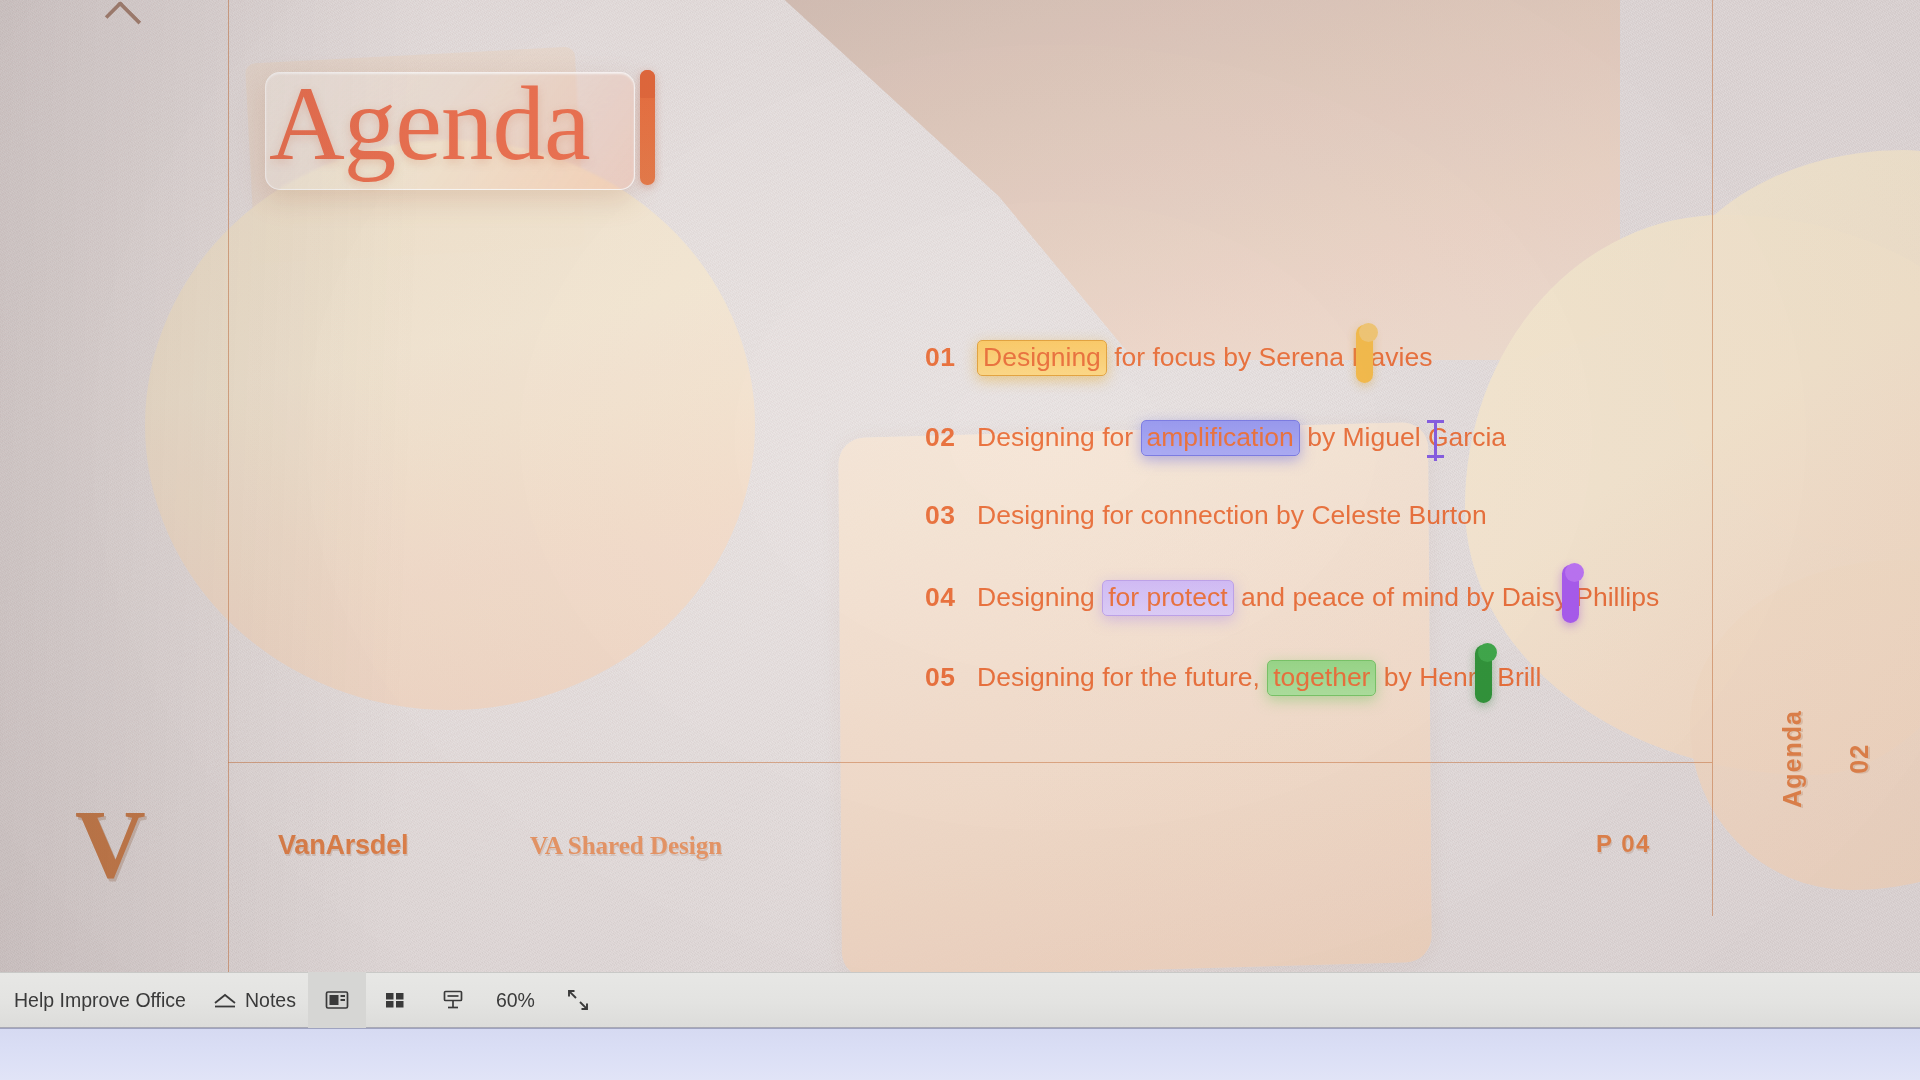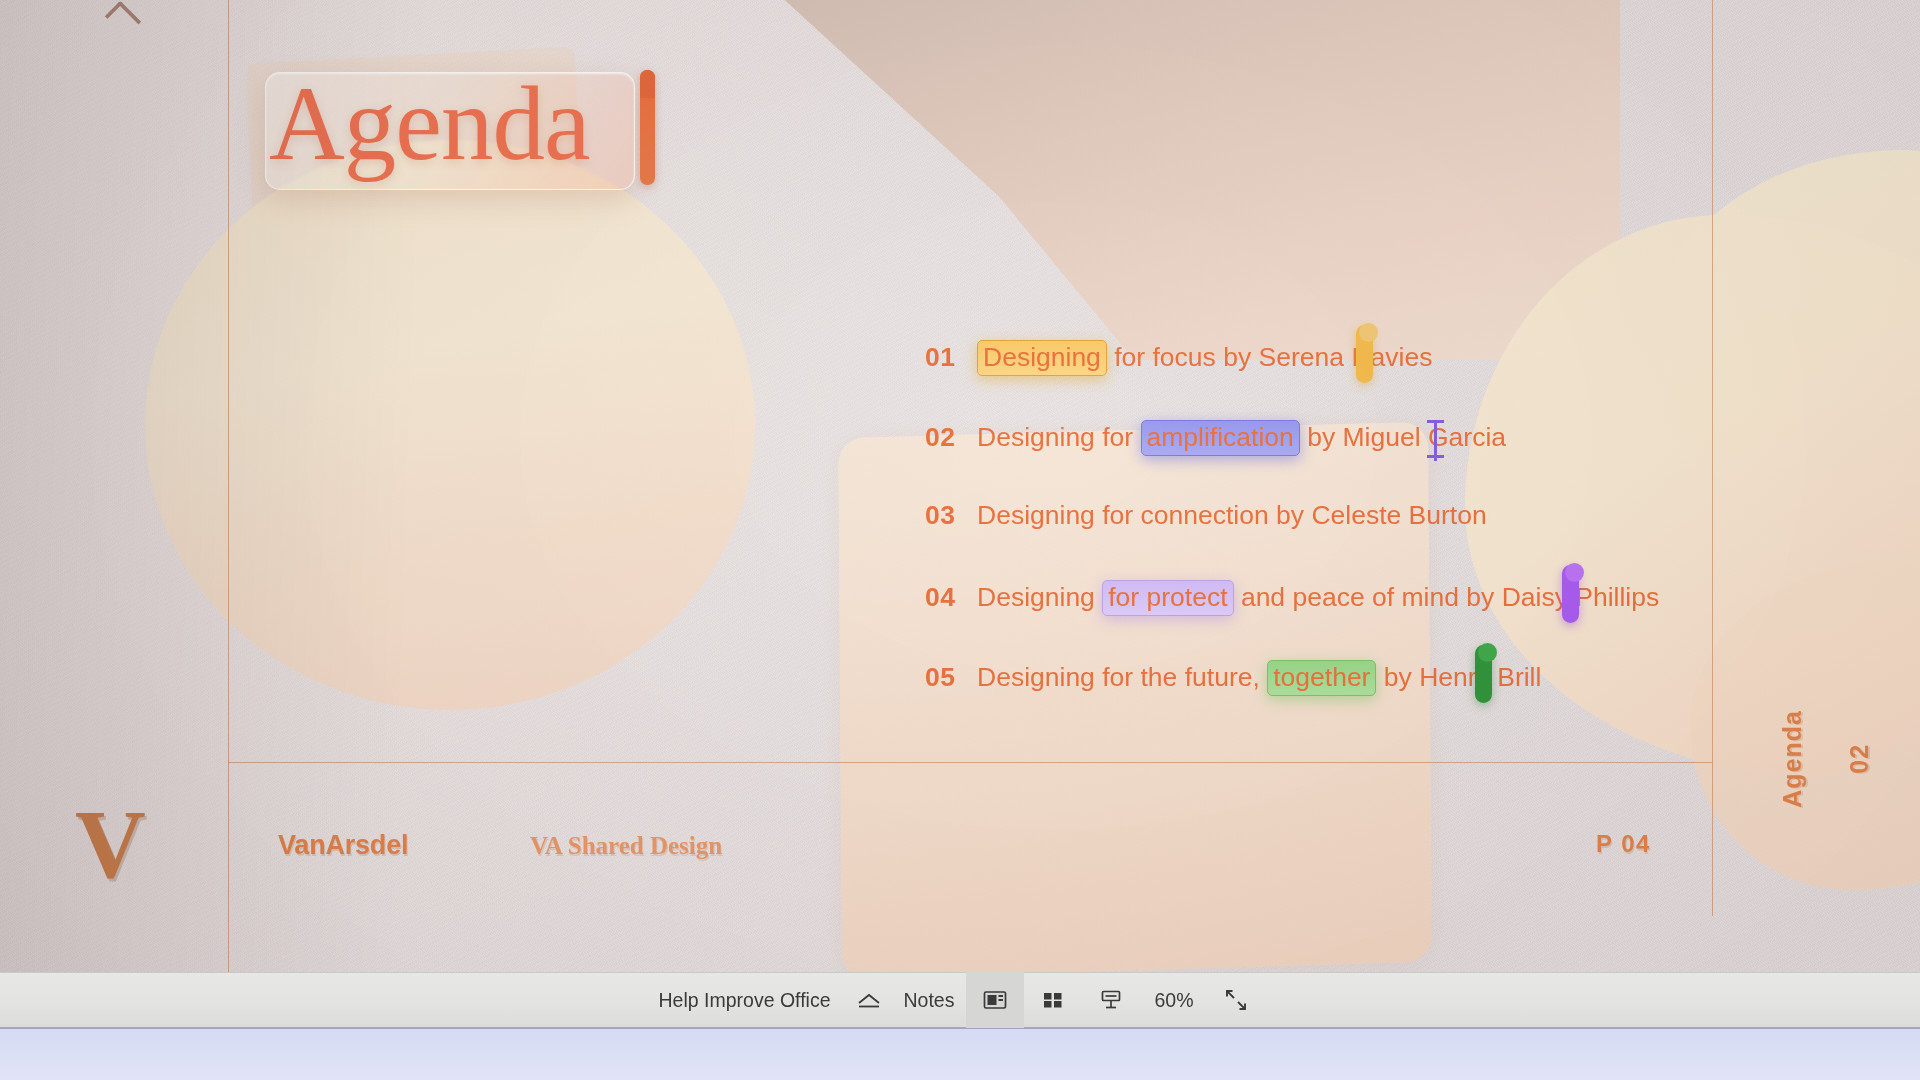--- a/index.html
+++ b/index.html
@@ -223,21 +223,21 @@
     font-size:25px; font-weight:700; color:#e07a3e;
     letter-spacing:1px; text-shadow:-1px 2px 0 rgba(150,90,55,.2);
     display:flex; flex-direction:column-reverse; gap:38px; align-items:center;
   }
 
   
   #status-bar{
     position:absolute; left:0; top:972px; width:1920px; height:56px;
     background:linear-gradient(180deg,#e7e7e5 0%, #e3e3e1 55%, #dcdcda 100%);
     border-top:1px solid #c9c9c7; border-bottom:1px solid #a9a9b4;
-    display:flex; align-items:center; justify-content:center;
+    display:flex; align-items:center; justify-content:flex-start;
     padding-right:10px; gap:0;
   }
   .sb-text{
     font-size:19.5px; color:#3a3a3a; padding:0 14px; cursor:default;
     white-space:nowrap;
   }
   .sb-btn{
     height:56px; min-width:58px;
     display:flex; align-items:center; justify-content:center;
     cursor:default;
@@ -329,21 +329,21 @@
     <span>Agenda</span>
   </div>
 
   <div id="vignette"></div>
 </div>
 
 <div id="status-bar">
 
   <span class="sb-text">Help Improve Office</span>
 
-  <div class="sb-btn" style="min-width:auto;padding:0 12px;gap:21px;">
+  <div class="sb-btn" style="min-width:auto;padding:0 12px;gap:7px;">
     <svg class="sb-icon" width="26" height="20" viewBox="0 0 26 20">
       <path d="M3 13 L13 5 L23 13" fill="none" stroke="#3a3a3a" stroke-width="1.8"></path>
       <line x1="3" y1="16.5" x2="23" y2="16.5" stroke="#3a3a3a" stroke-width="1.8"></line>
     </svg>
     <span style="font-size:19.5px;color:#3a3a3a;">Notes</span>
   </div>
 
   <div class="sb-btn active" title="Normal">
     <svg class="sb-icon" width="26" height="22" viewBox="0 0 26 22">
       <rect x="2.5" y="3" width="21" height="16" rx="1.5" fill="none" stroke="#3a3a3a" stroke-width="1.7"></rect>

